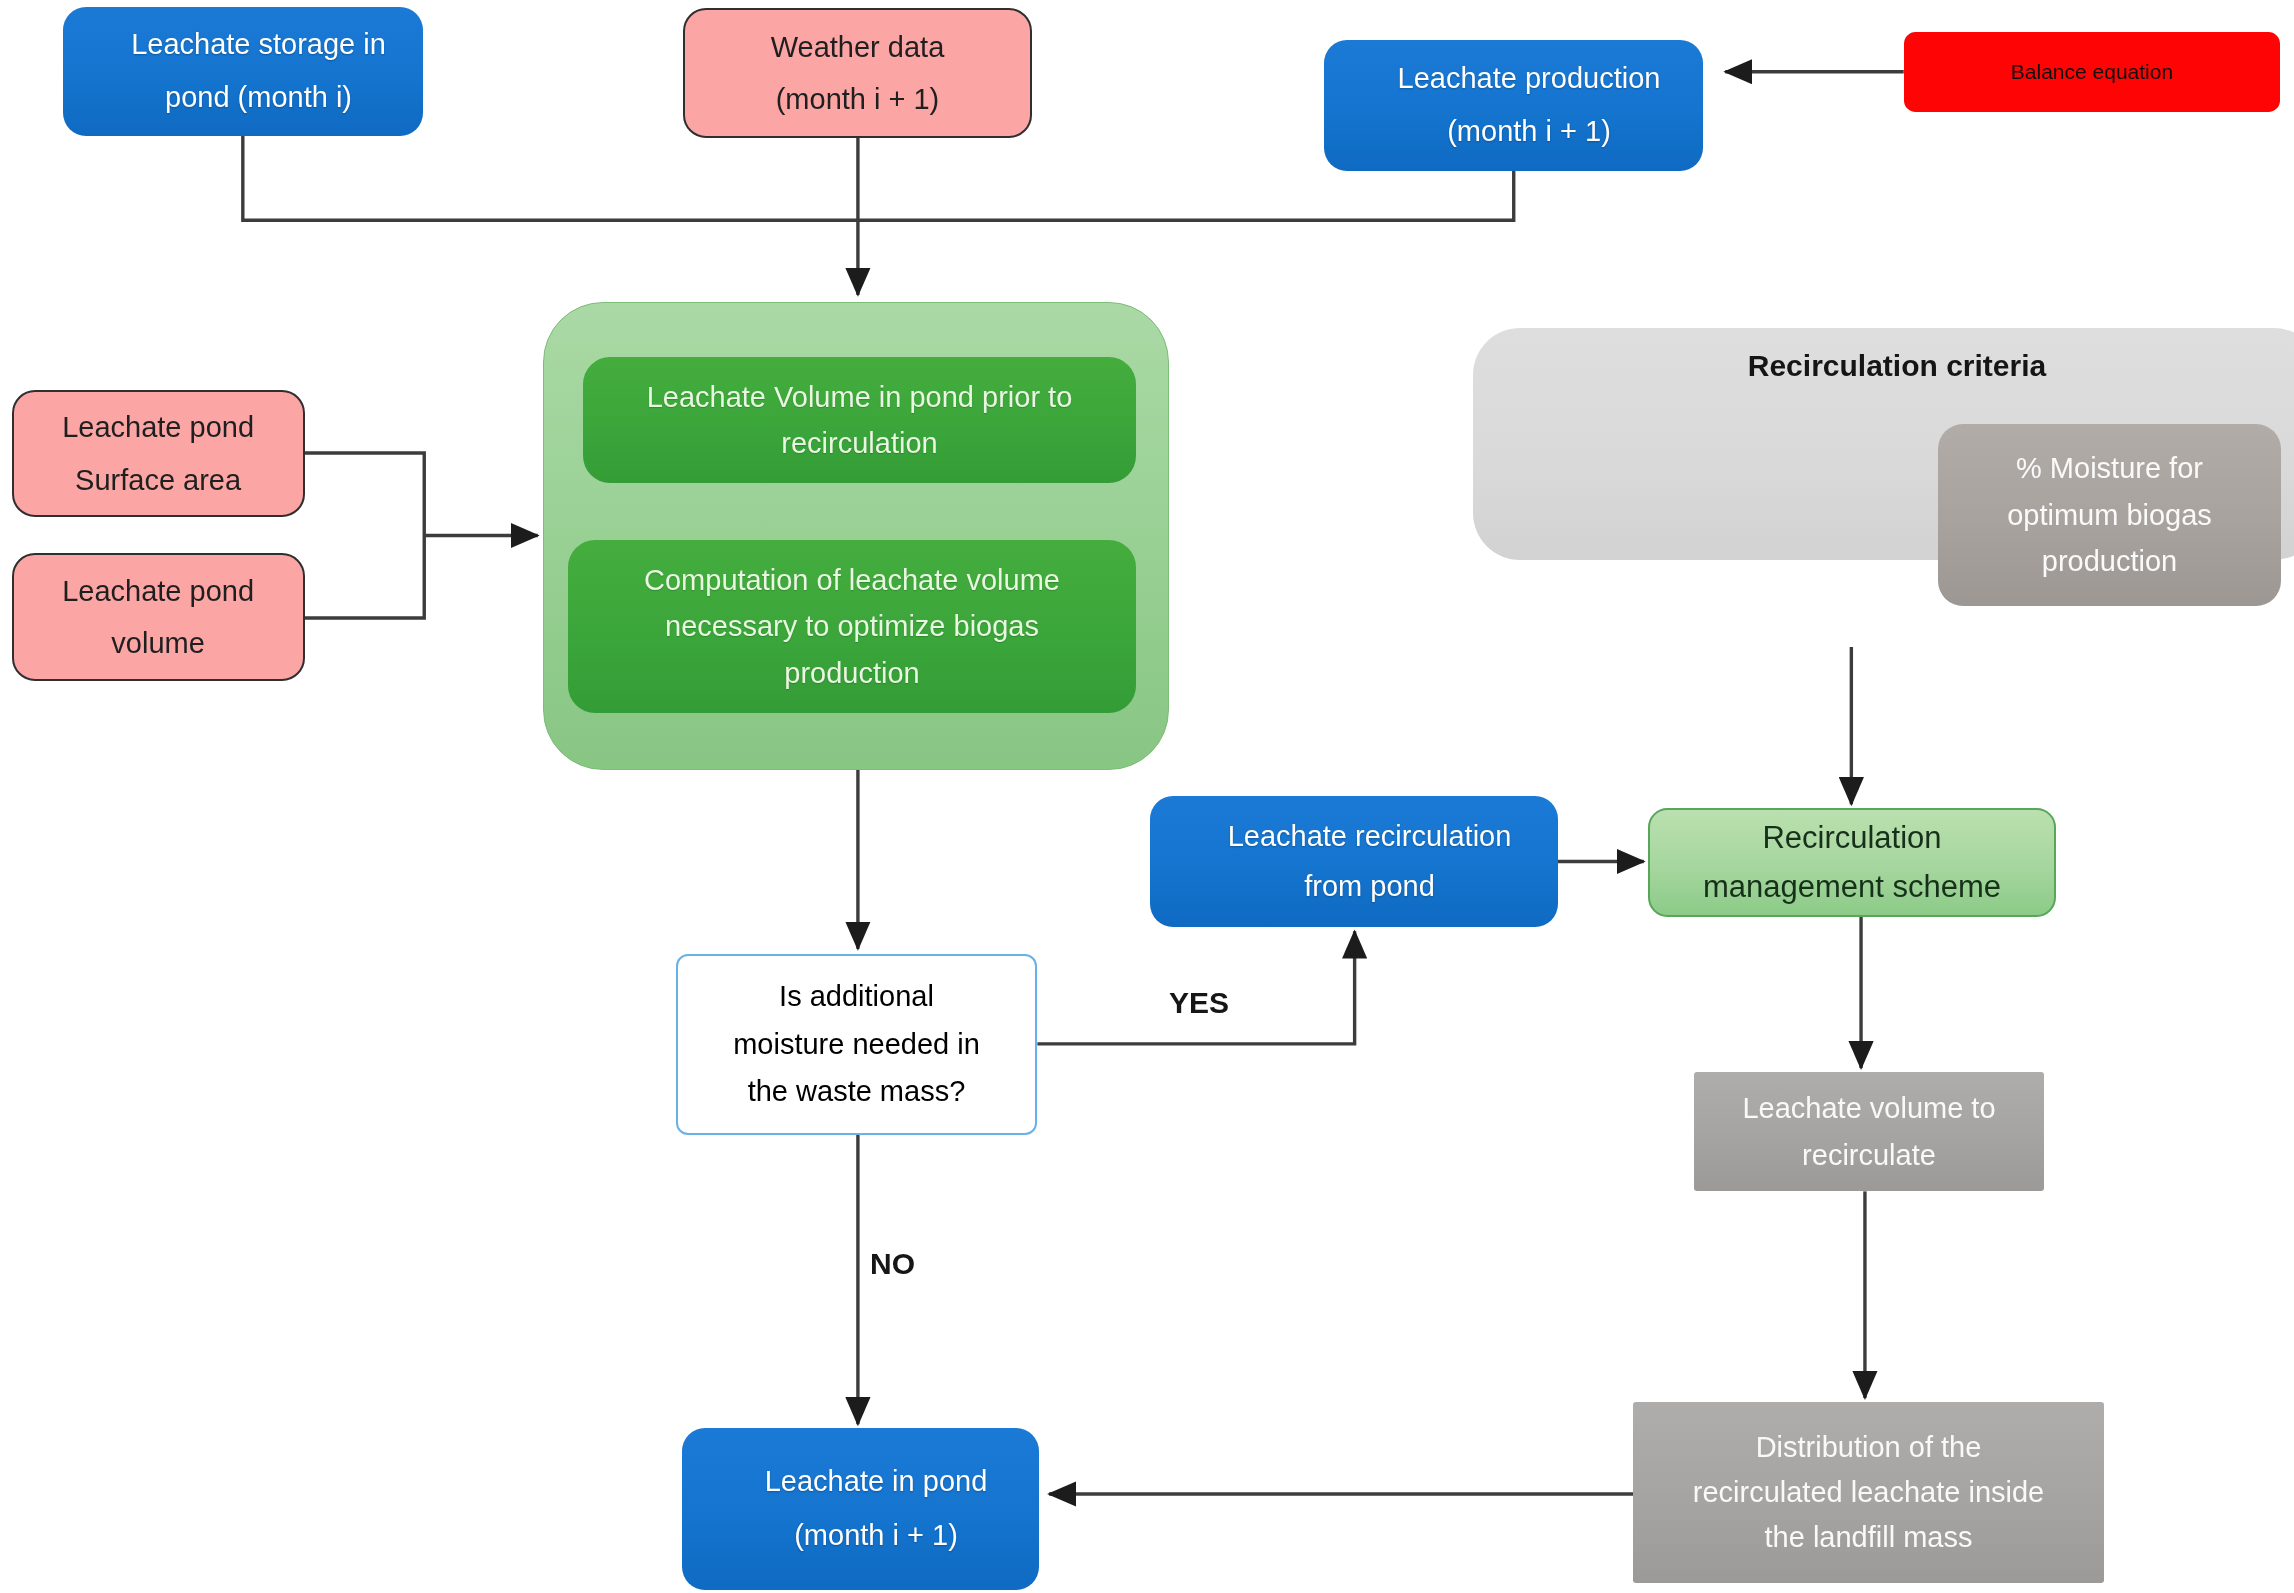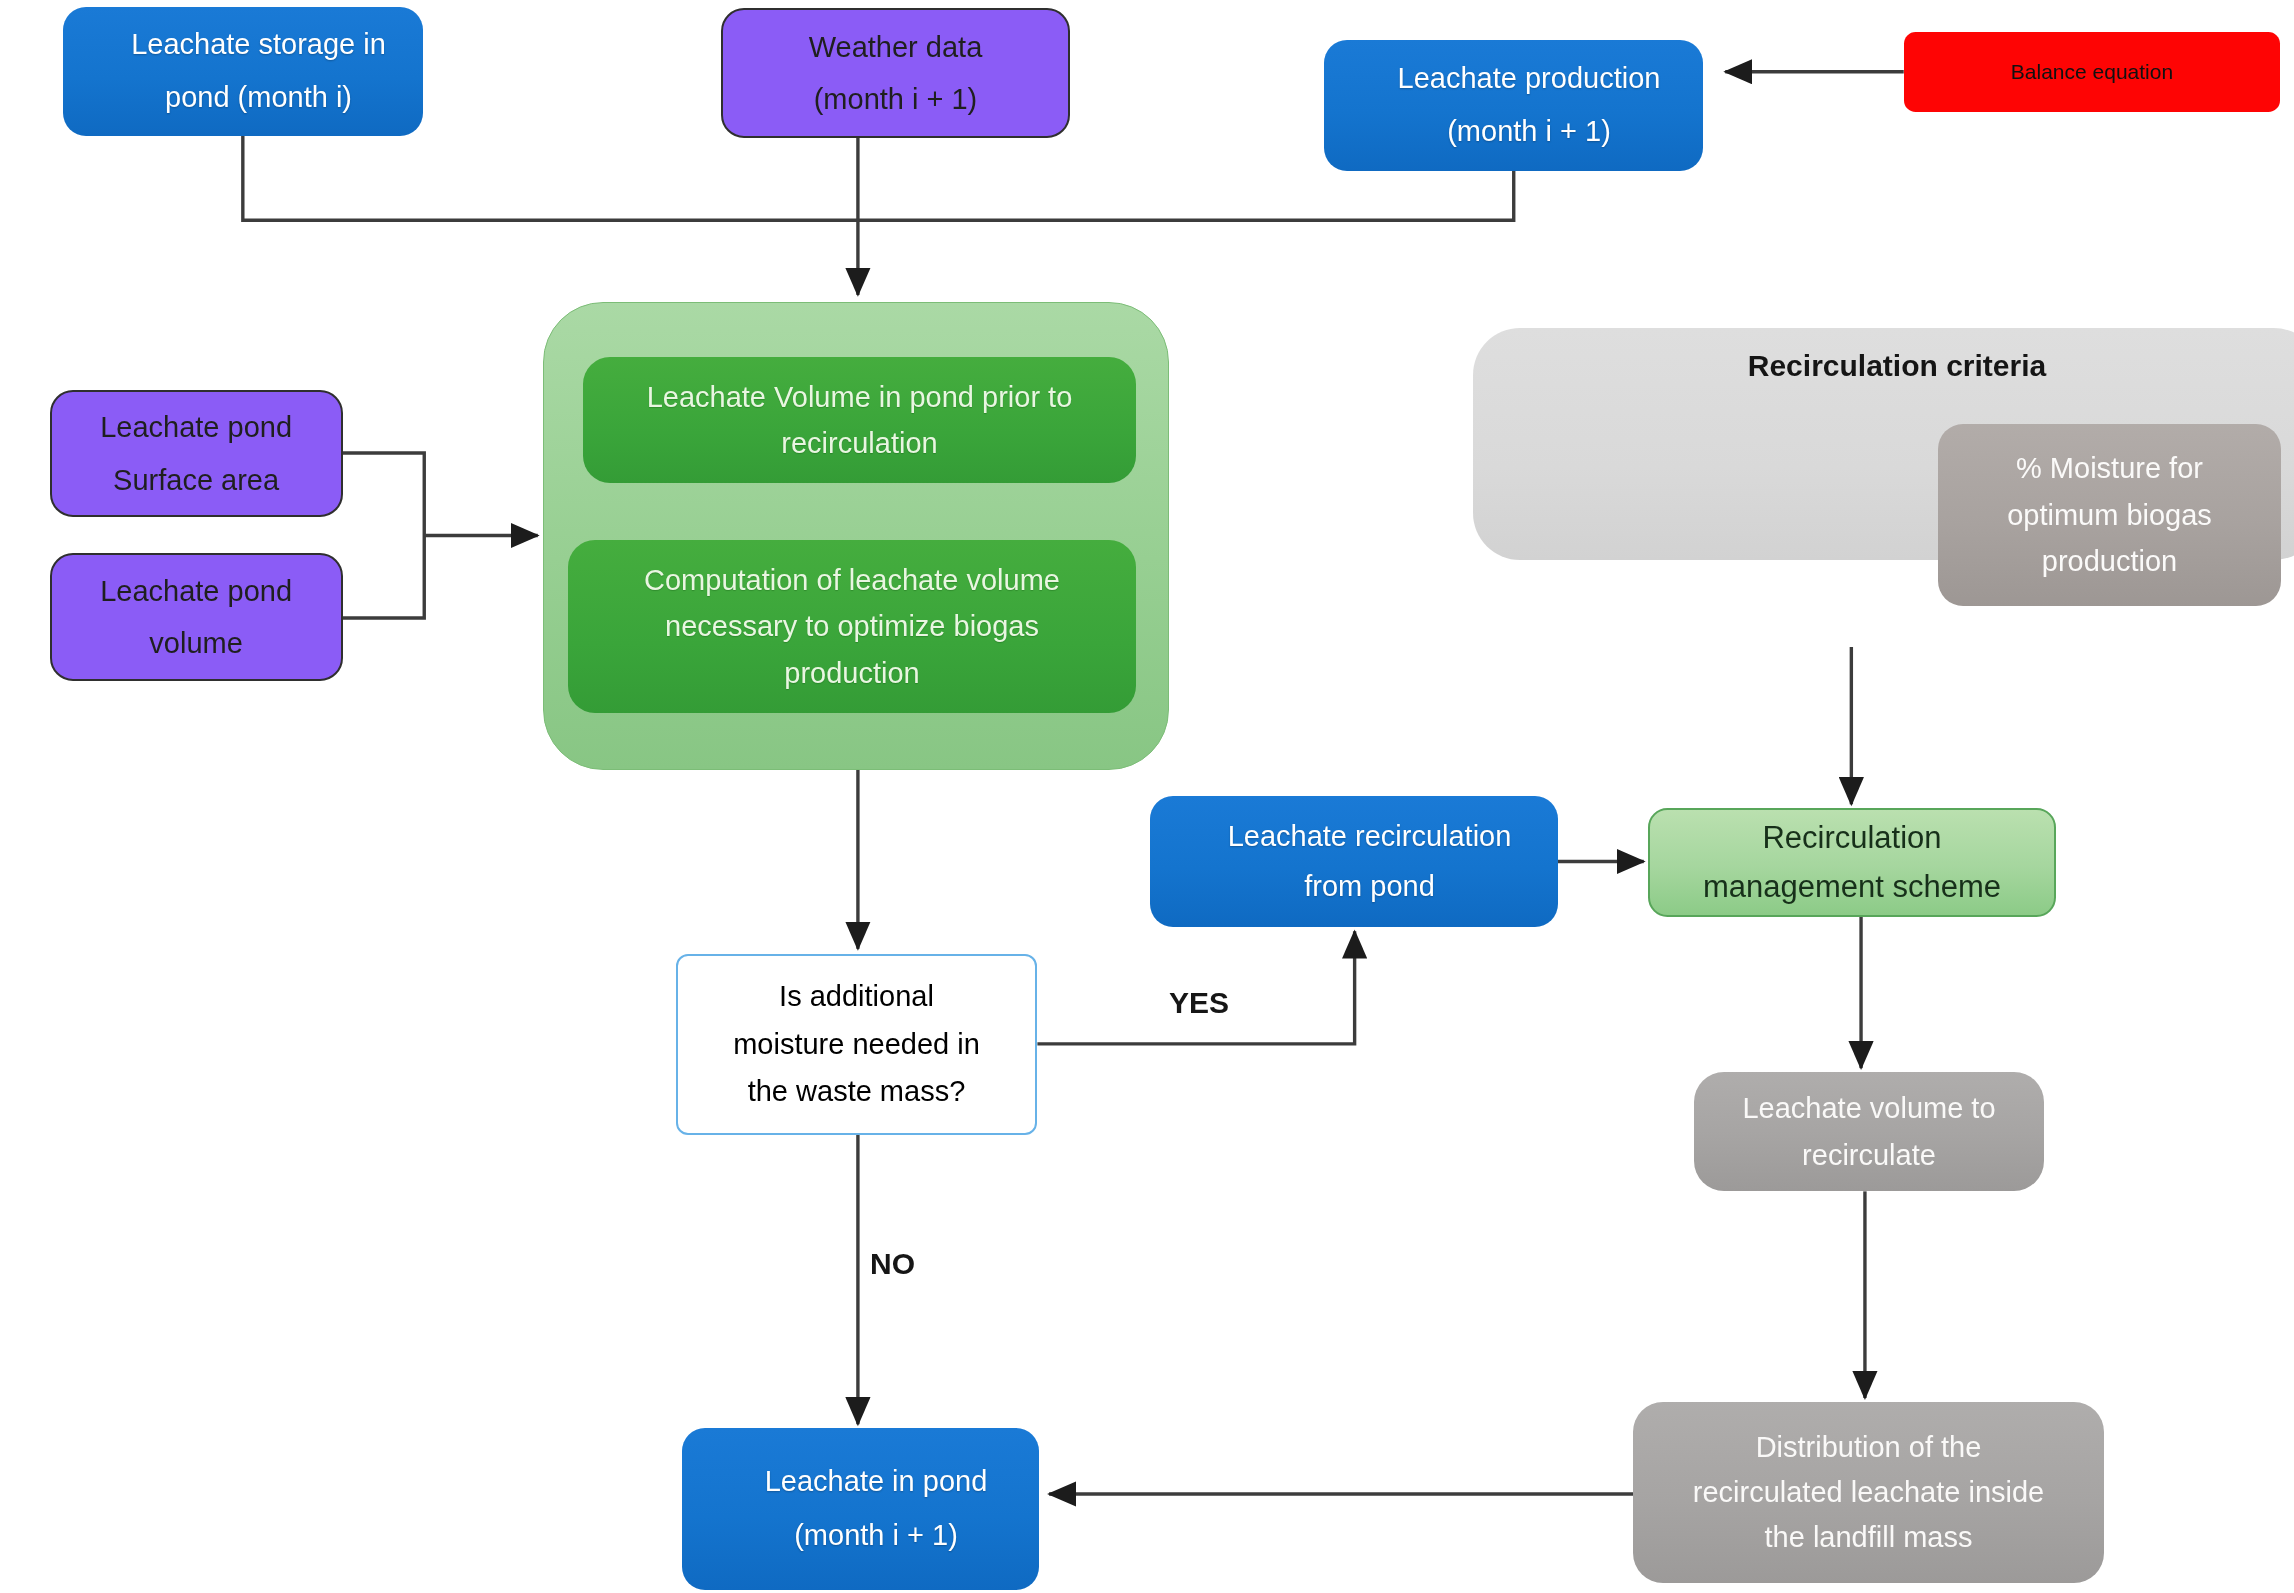--- a/index.html
+++ b/index.html
@@ -39,26 +39,25 @@
   }
   .blue-node{
     background:linear-gradient(180deg,#1a7ad6 0%,var(--blue) 55%,#0f6ac2 100%);
     color:#ffffff;
     border-radius:23px;
     line-height:1.85;
     text-shadow:0 1px 1.9px rgba(0,0,0,0.25);
     padding-left:31px;
   }
   .white-node{
-    background:#8b5cf6;
+    background:#fca5a5;
     color:#1f1f1f;
     border:2.9px solid #2F2F2F;
     border-radius:23px;
     line-height:1.8;
-    margin-left:38px;
   }
   .red-node{
     background:var(--red);
     color:#111111;
     border-radius:11.6px;
     font-size:21px;
   }
   .group-green{
     position:absolute;
     background:linear-gradient(180deg,#AAD9A5 0%,var(--green-light) 55%,#88C684 100%);
@@ -89,21 +88,21 @@
   }
   .gray-inner{
     background:linear-gradient(180deg,#B2ACA9 0%,var(--gray-mid) 55%,#9D9794 100%);
     color:#FBFAF9;
     border-radius:25px;
     line-height:1.6;
   }
   .gray-node{
     background:linear-gradient(180deg,#AFADAC 0%,var(--gray-dark) 55%,#9C9A99 100%);
     color:#FAF9F8;
-    border-radius:30px;
+    border-radius:3px;
     line-height:1.6;
   }
   .scheme-node{
     background:linear-gradient(180deg,#BAE0AF 0%,var(--green-scheme) 55%,#8CCB87 100%);
     color:#17301A;
     border:2.4px solid #58A65A;
     border-radius:19.4px;
     line-height:1.55;
     font-size:31px;
   }

